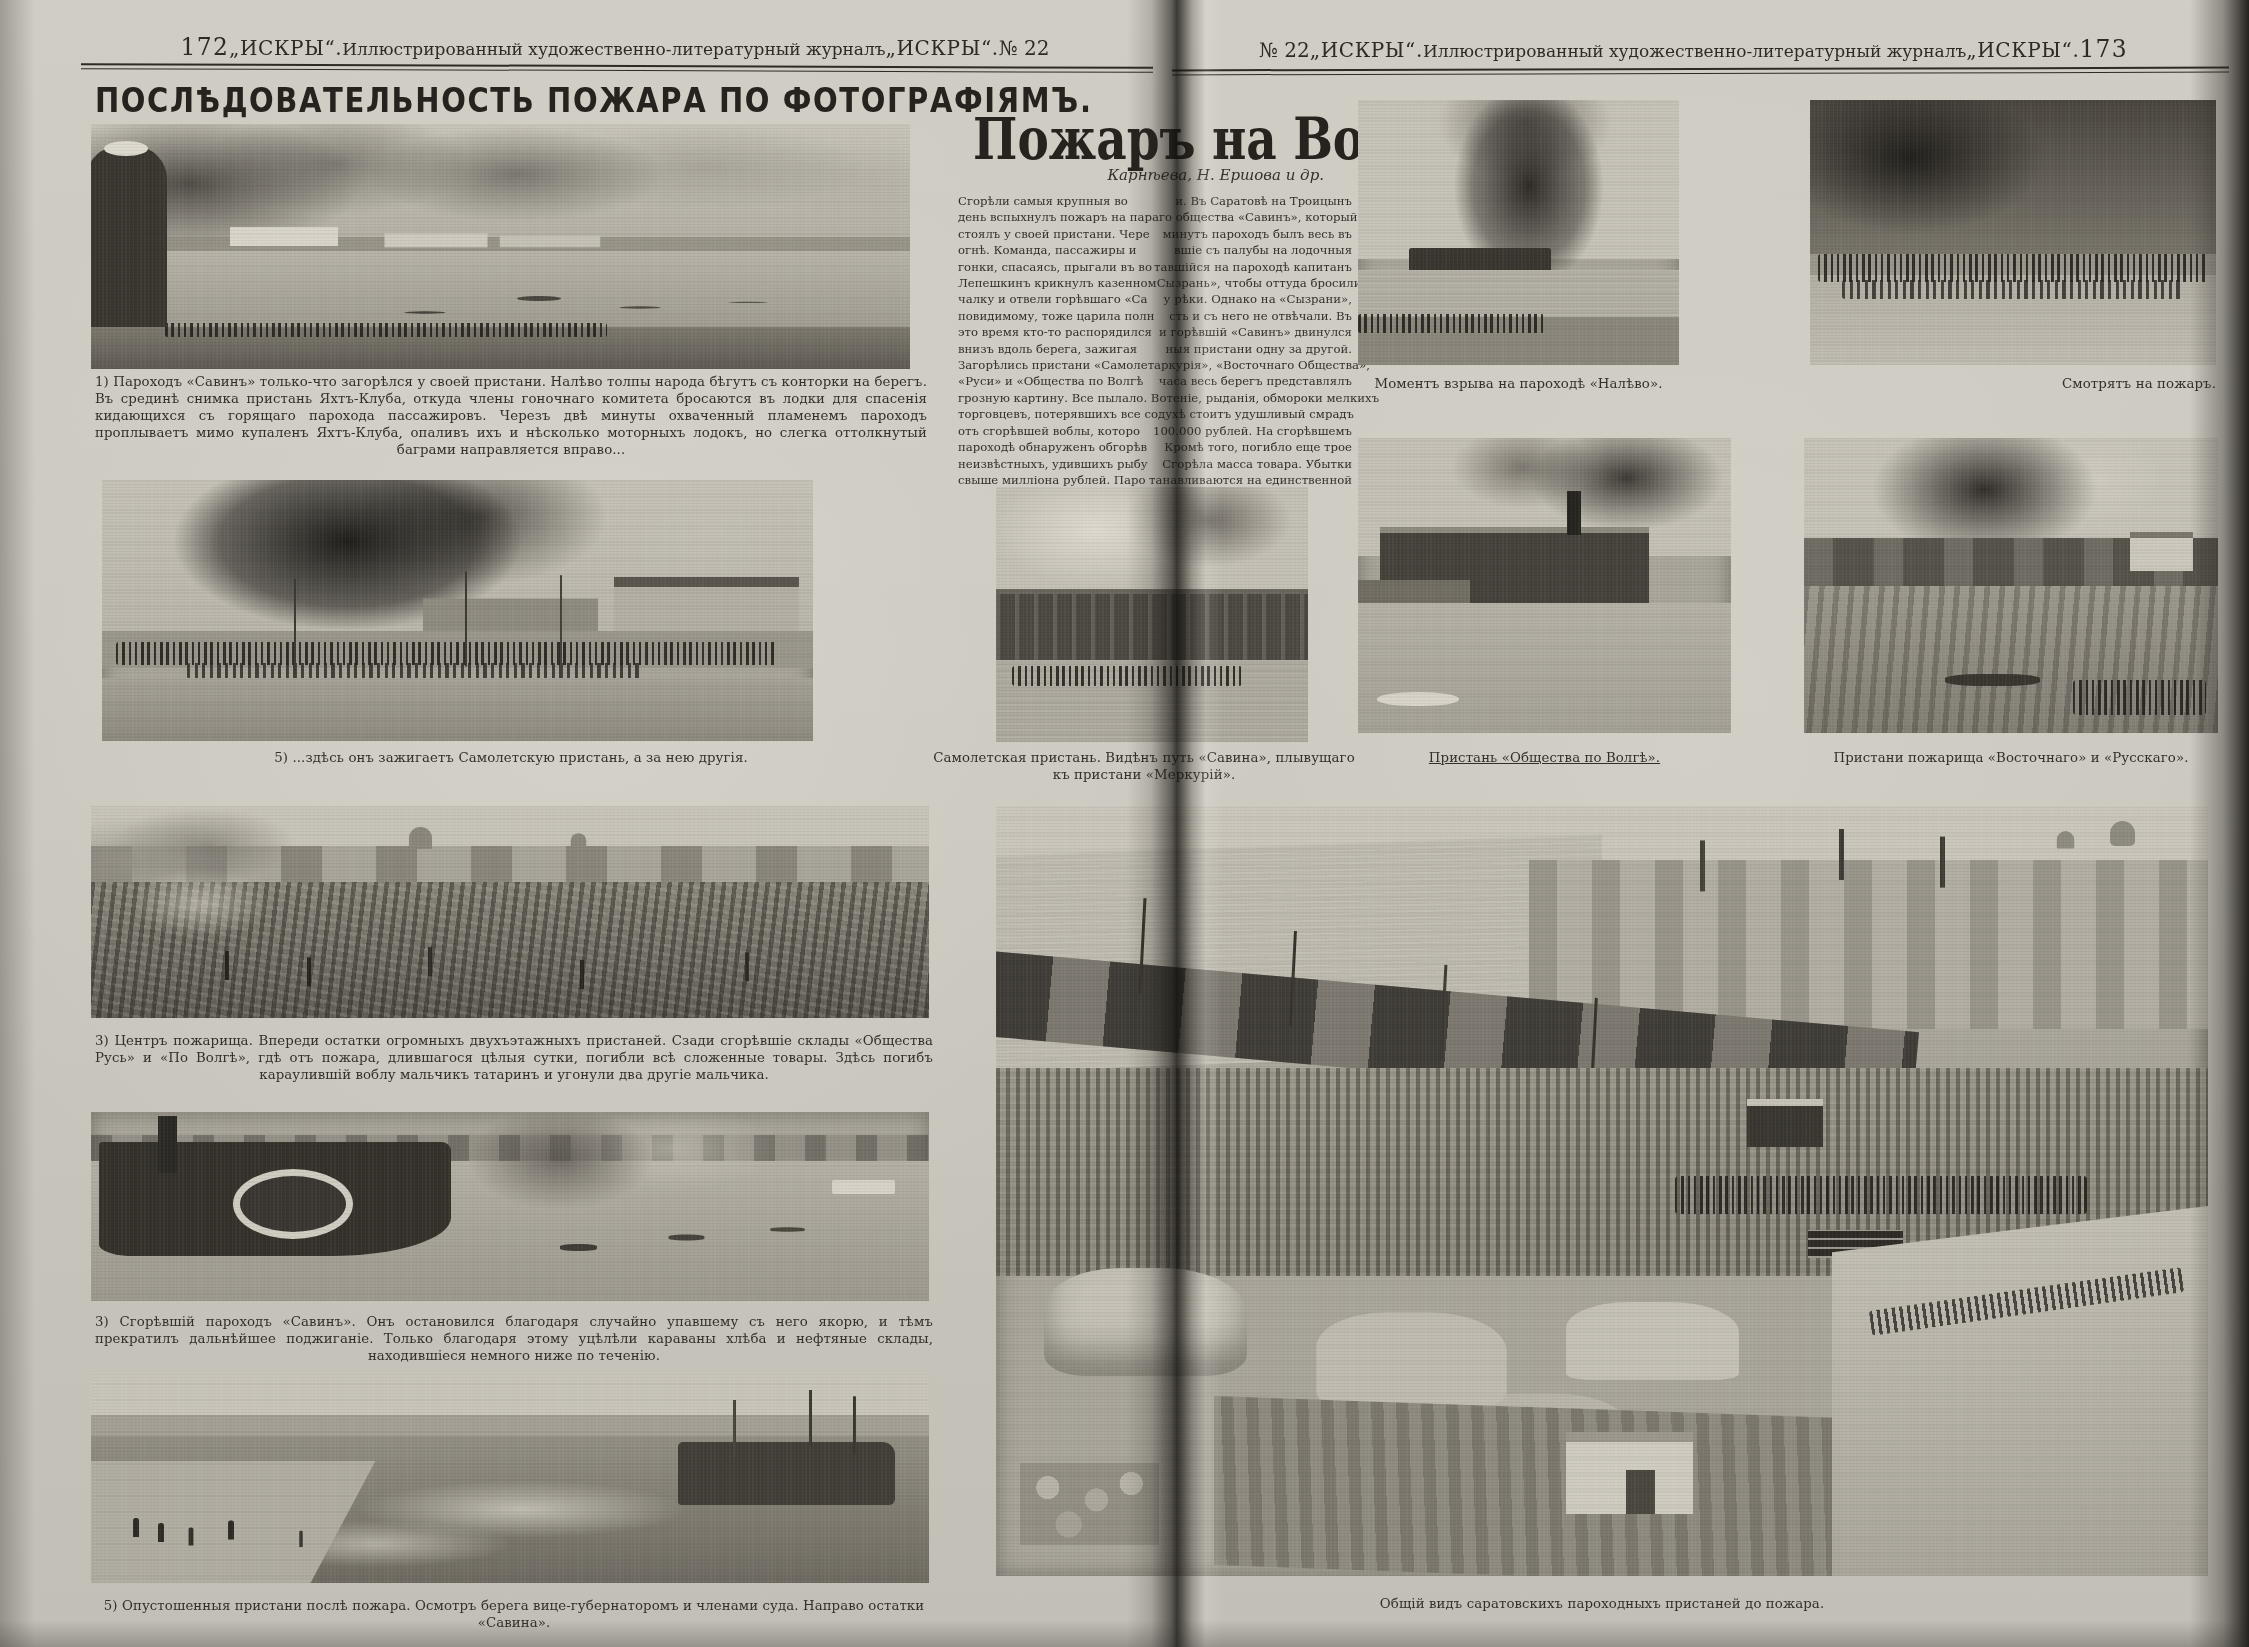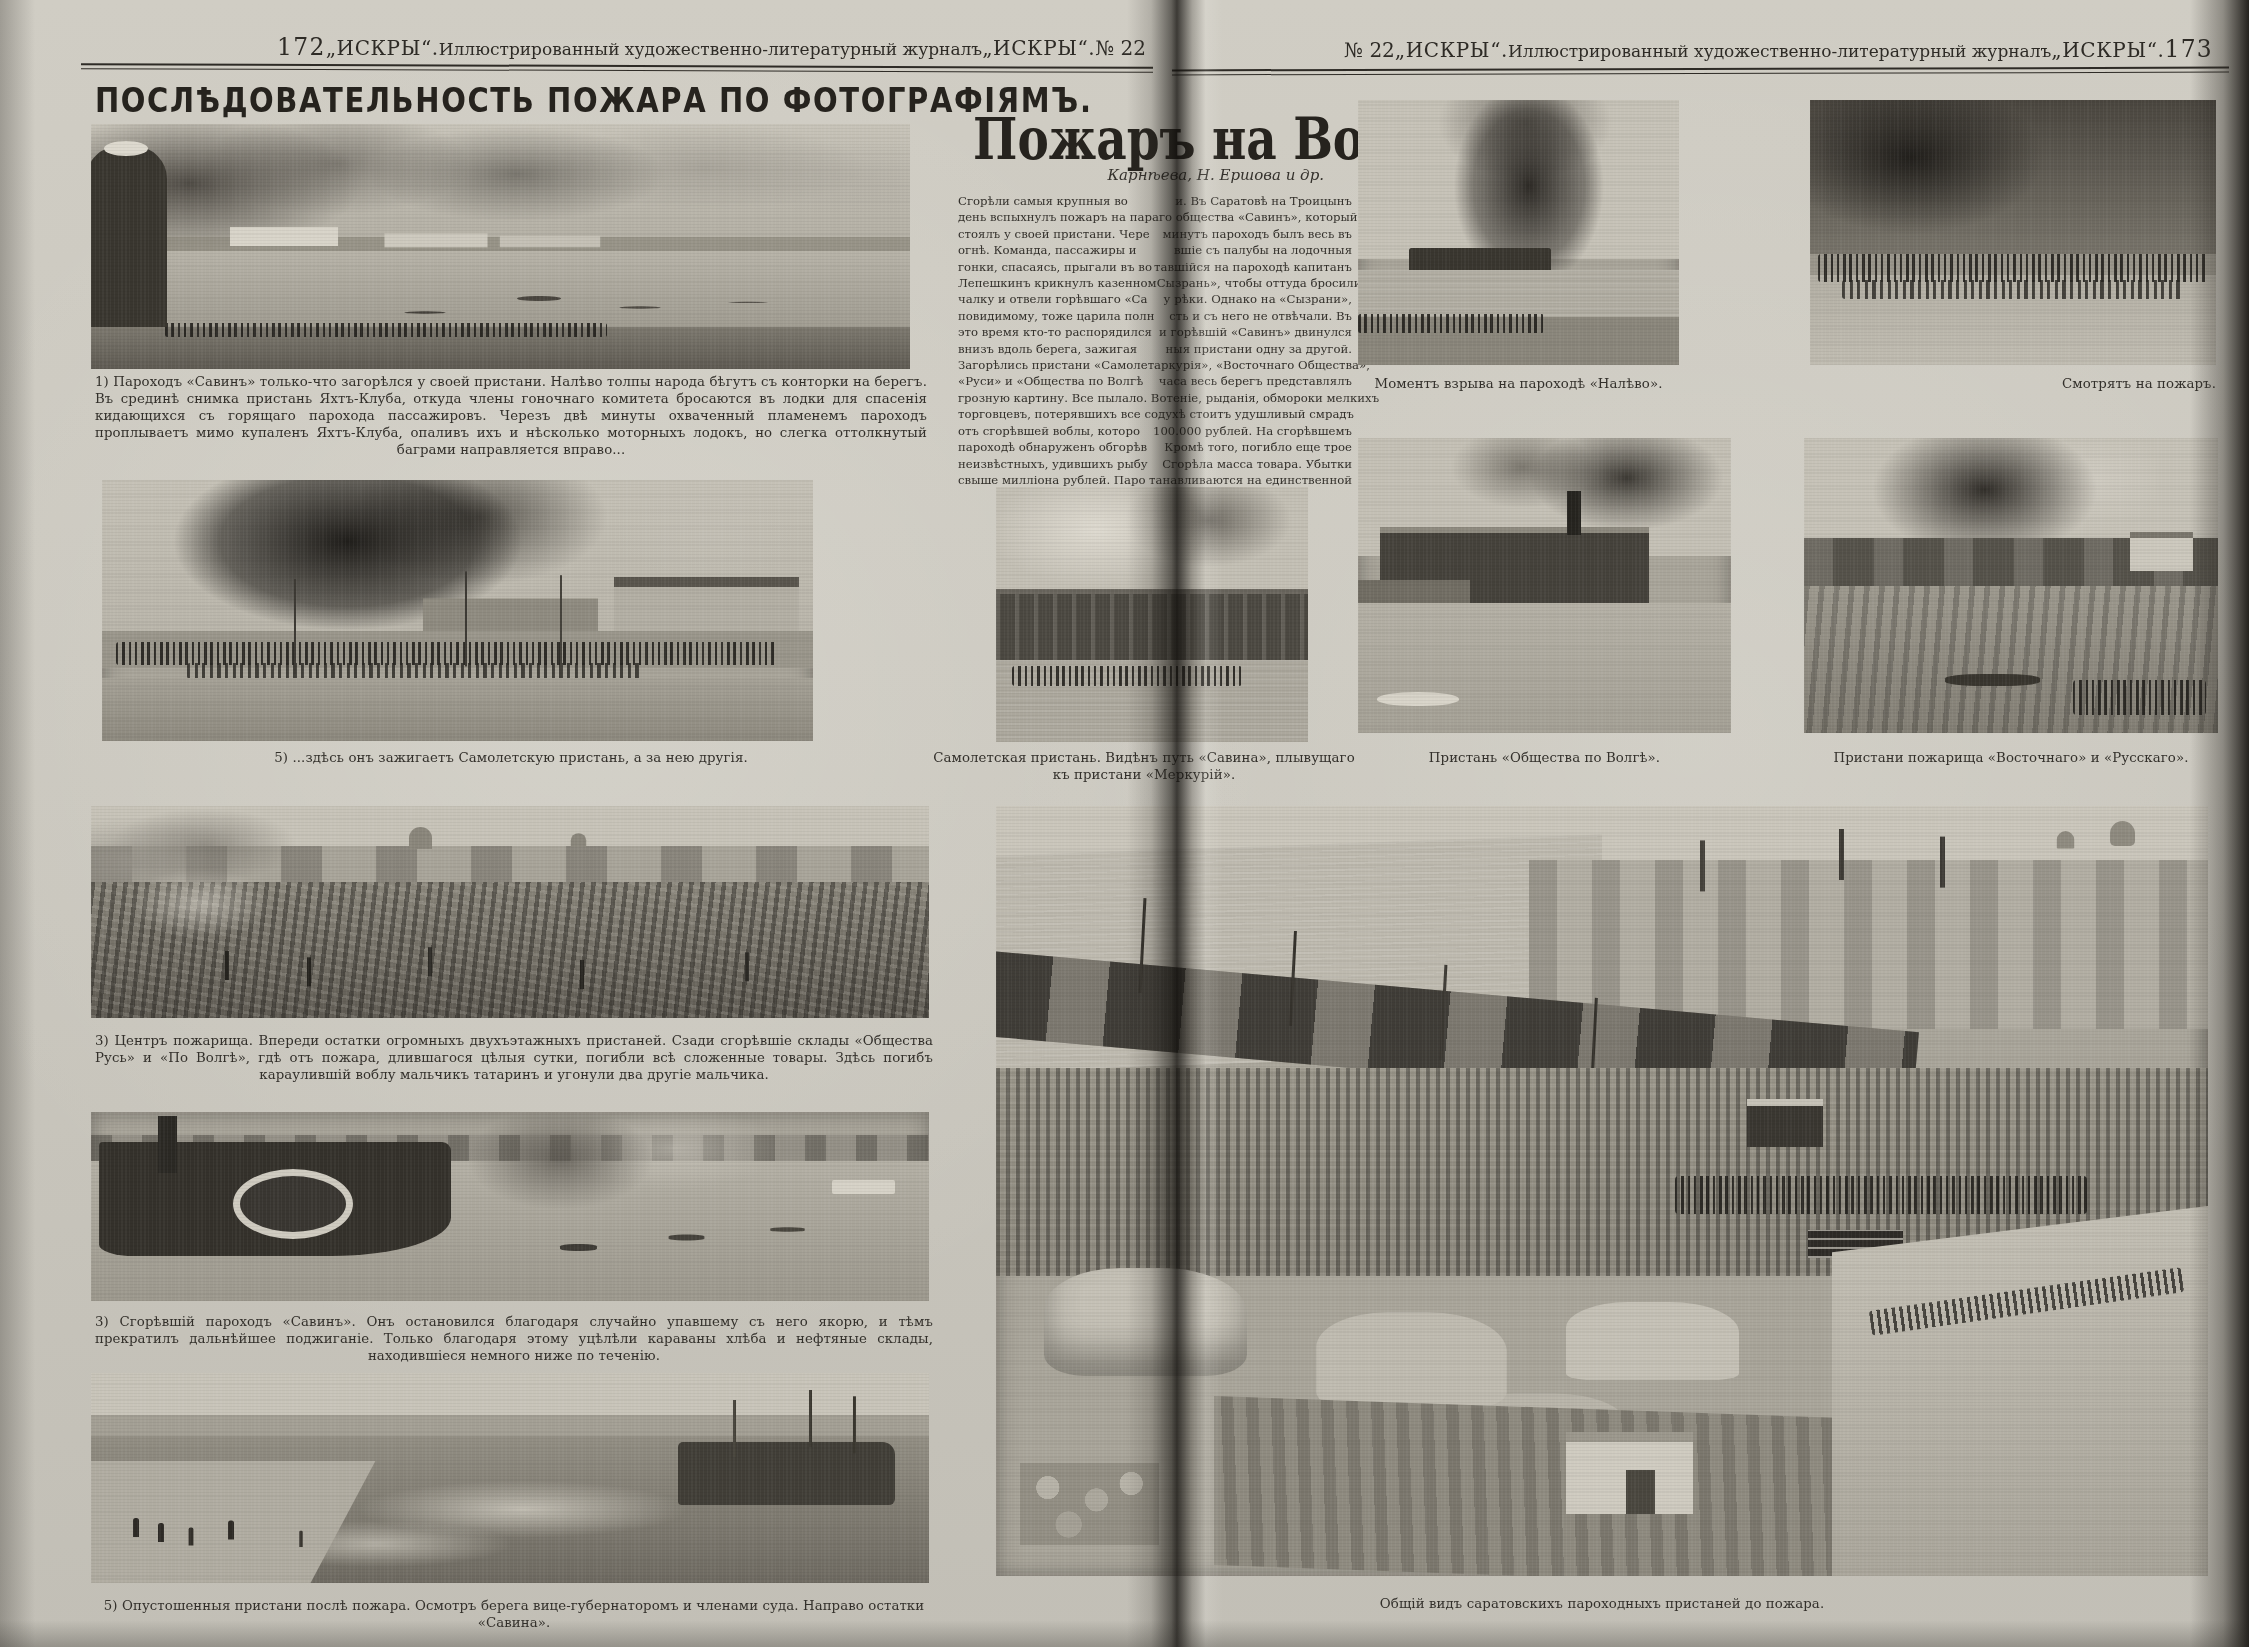--- a/index.html
+++ b/index.html
@@ -8,21 +8,21 @@
     position:relative; overflow:hidden;
     background:
       radial-gradient(ellipse 45% 60% at 26% 42%, rgba(255,255,248,.18), transparent 70%),
       radial-gradient(ellipse 45% 60% at 75% 45%, rgba(255,255,248,.14), transparent 70%),
       linear-gradient(180deg,#d0cdc4 0%, #c9c6bd 55%, #c2bfb6 100%);
     font-family:"DejaVu Serif","Liberation Serif",serif; color:#2f2c27;
   }
   .l { position:absolute; }
 
   
-  .hdr { position:absolute; display:flex; justify-content:flex-end; align-items:baseline;
+  .hdr { position:absolute; display:flex; justify-content:center; align-items:baseline;
          font-size:18.4px; color:#2e2b26; white-space:nowrap; }
   .hdr .folio { font-size:23.4px; letter-spacing:1.3px; }
   .hdr .isk { font-size:20px; letter-spacing:0.6px; }
   .hdr .sub { font-size:17px; }
   .hdr .issue { font-size:20px; }
   .rule { position:absolute; }
   .rule::before { content:""; display:block; border-top:2.5px solid #2e2b26; }
   .rule::after  { content:""; display:block; border-top:1.3px solid #2e2b26; margin-top:3.2px; }
 
   .sec-title { position:absolute; font-family:"DejaVu Sans","Liberation Sans",sans-serif;
@@ -285,21 +285,21 @@
   <div class="l" style="inset:0 0 60% 0; background:#c4c0b5;"></div>
   <div class="l" style="left:20%; top:0; width:80%; height:45%; background:
     radial-gradient(ellipse 45% 55% at 65% 30%, rgba(42,39,34,.88), transparent 72%),
     radial-gradient(ellipse 35% 45% at 30% 22%, rgba(92,88,80,.7), transparent 68%);"></div>
   <div class="l" style="left:6%; top:30%; width:72%; height:26%; background:#45423b; border-top:6.3px solid #8d897e;"></div>
   <div class="l" style="left:56%; top:18%; width:14px; height:44px; background:#26241f;"></div>
   <div class="l" style="left:0; top:48%; width:30%; height:16%; background:#716d63;"></div>
   <div class="l streaks" style="left:0; bottom:0; width:100%; height:44%; background-color:#aba79c; background-image:linear-gradient(180deg, rgba(181,177,166,.95), rgba(164,160,149,.95));"></div>
   <div class="l" style="left:5%; bottom:9%; width:82px; height:14px; background:#d8d4c9; border-radius:50% 50% 45% 45%;"></div>
 </figure>
-<figcaption class="cap c" style="left:1358px; top:749px; width:373px;">Пристань «Общества по Волгѣ».</figcaption>
+<figcaption class="cap c" style="left:1358px; top:749px; width:373px;text-decoration:underline;">Пристань «Общества по Волгѣ».</figcaption>
 
 <figure class="photo" style="left:1804px; top:438px; width:414px; height:295px;">
   <div class="l" style="inset:0 0 62% 0; background:#c6c2b7;"></div>
   <div class="l" style="left:10%; top:0; width:75%; height:55%; background:
     radial-gradient(ellipse 50% 58% at 45% 32%, rgba(33,30,26,.9), transparent 72%),
     radial-gradient(ellipse 35% 45% at 80% 25%, rgba(210,206,196,.7), transparent 70%);"></div>
   <div class="l" style="left:0; top:34%; width:100%; height:17%; background:#55524a; background-image:repeating-linear-gradient(90deg, rgba(150,146,137,.4) 0 29px, transparent 29px 70px);"></div>
   <div class="l" style="right:6%; top:32%; width:63px; height:39px; background:#ccc8bd; border-top:6.3px solid #7b776d;"></div>
   <div class="l" style="left:0; top:50%; width:100%; height:50%; background:
     repeating-linear-gradient(95deg, rgba(35,33,29,.25) 0 5.7px, transparent 5.7px 15px),

